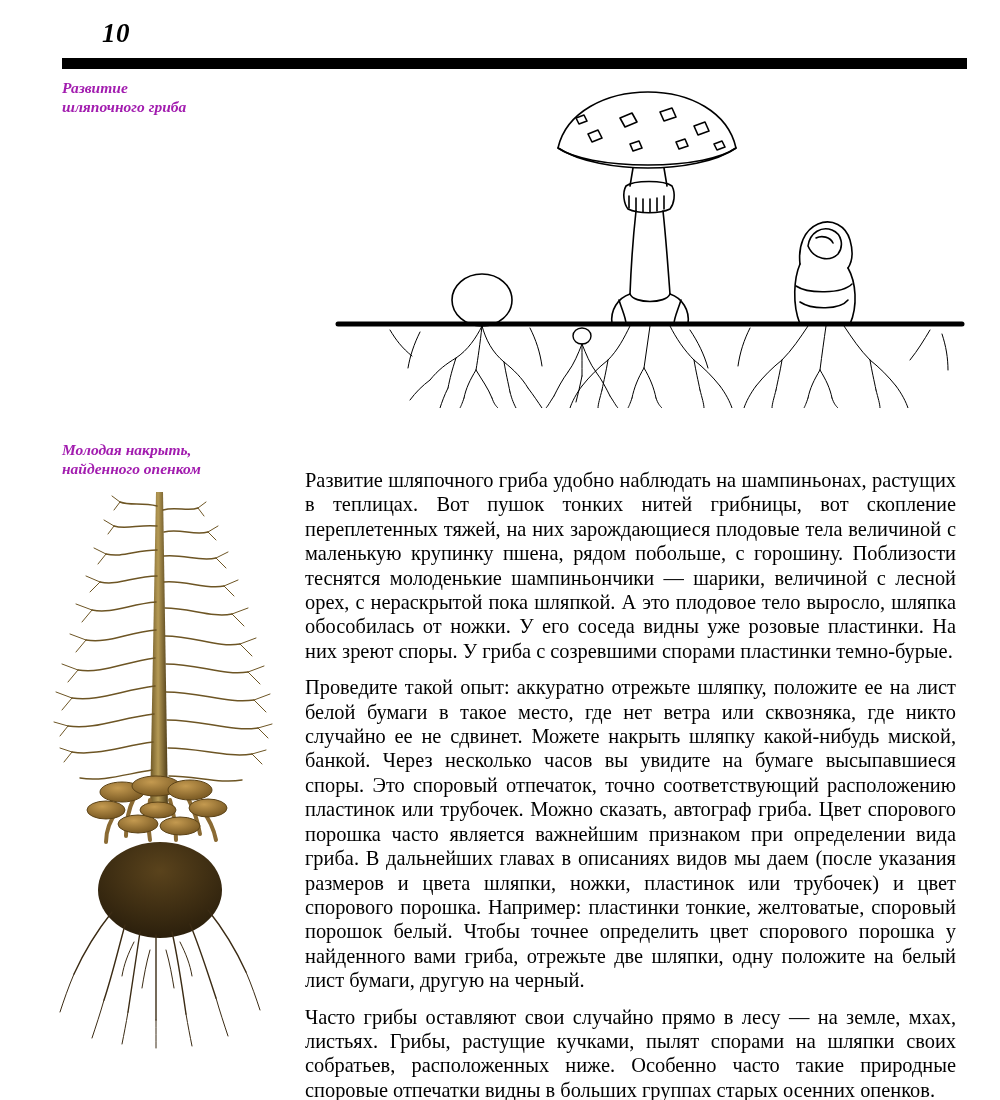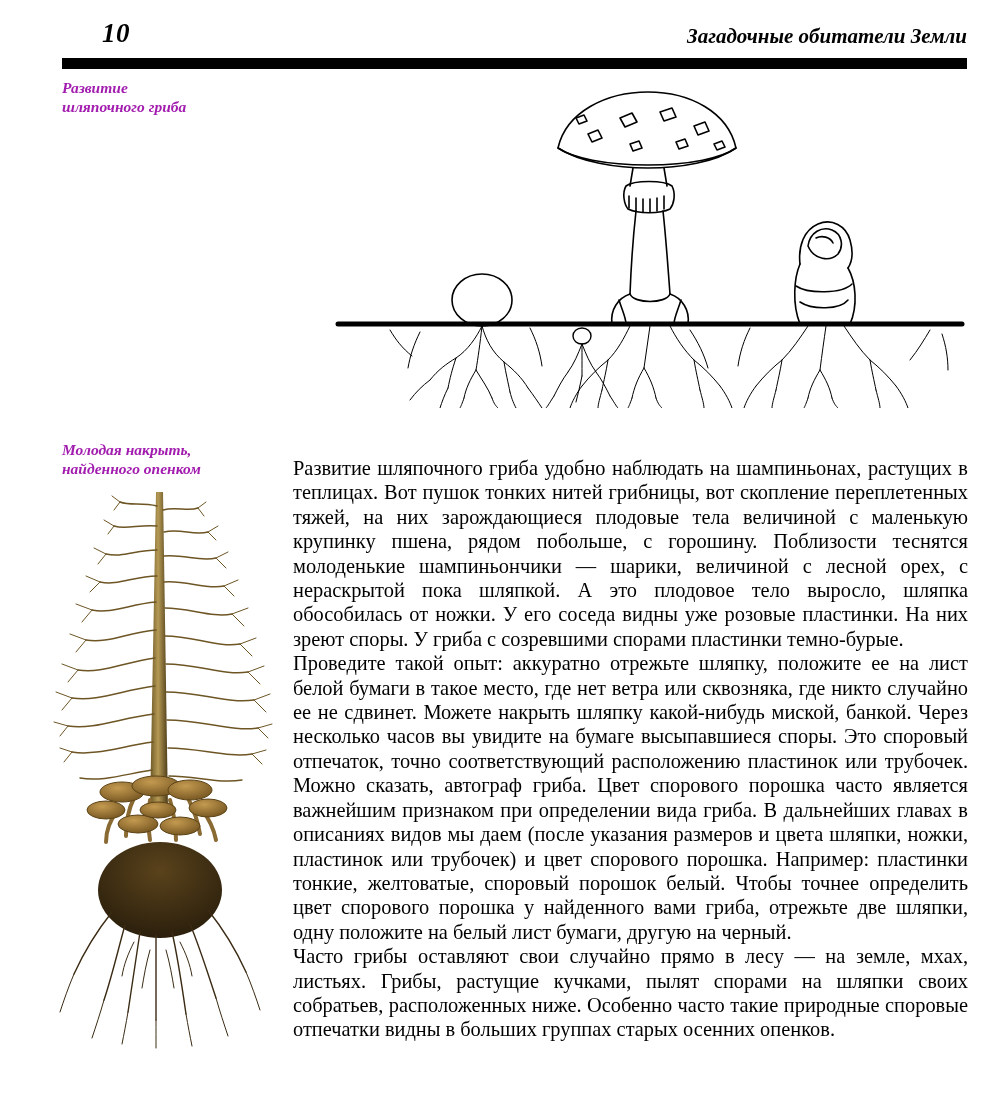--- a/index.html
+++ b/index.html
@@ -100,32 +100,31 @@
     left: 293px;
     top: 456px;
     width: 675px;
     font-family: "Liberation Serif", serif;
     font-size: 20.4px;
     line-height: 24.4px;
     text-align: justify;
     color: #000000;
   }
   .body-text p {
-    margin: 0;
+    margin: 12px;
     text-indent: 0;
   }
 </style>
 </head>
 <body>
 
 <div class="page">
 
   <div class="header">
     <div class="page-number">10</div>
-    <div class="header-title">Загадочные обитатели Земли</div>
   </div>
   <div class="header-rule"></div>
 
   <div class="caption caption-1">
     <div>Развитие</div>
     <div>шляпочного гриба</div>
   </div>
 
   <div class="fig1">
     <svg width="640" height="330" viewBox="0 0 640 330" xmlns="http://www.w3.org/2000/svg">

